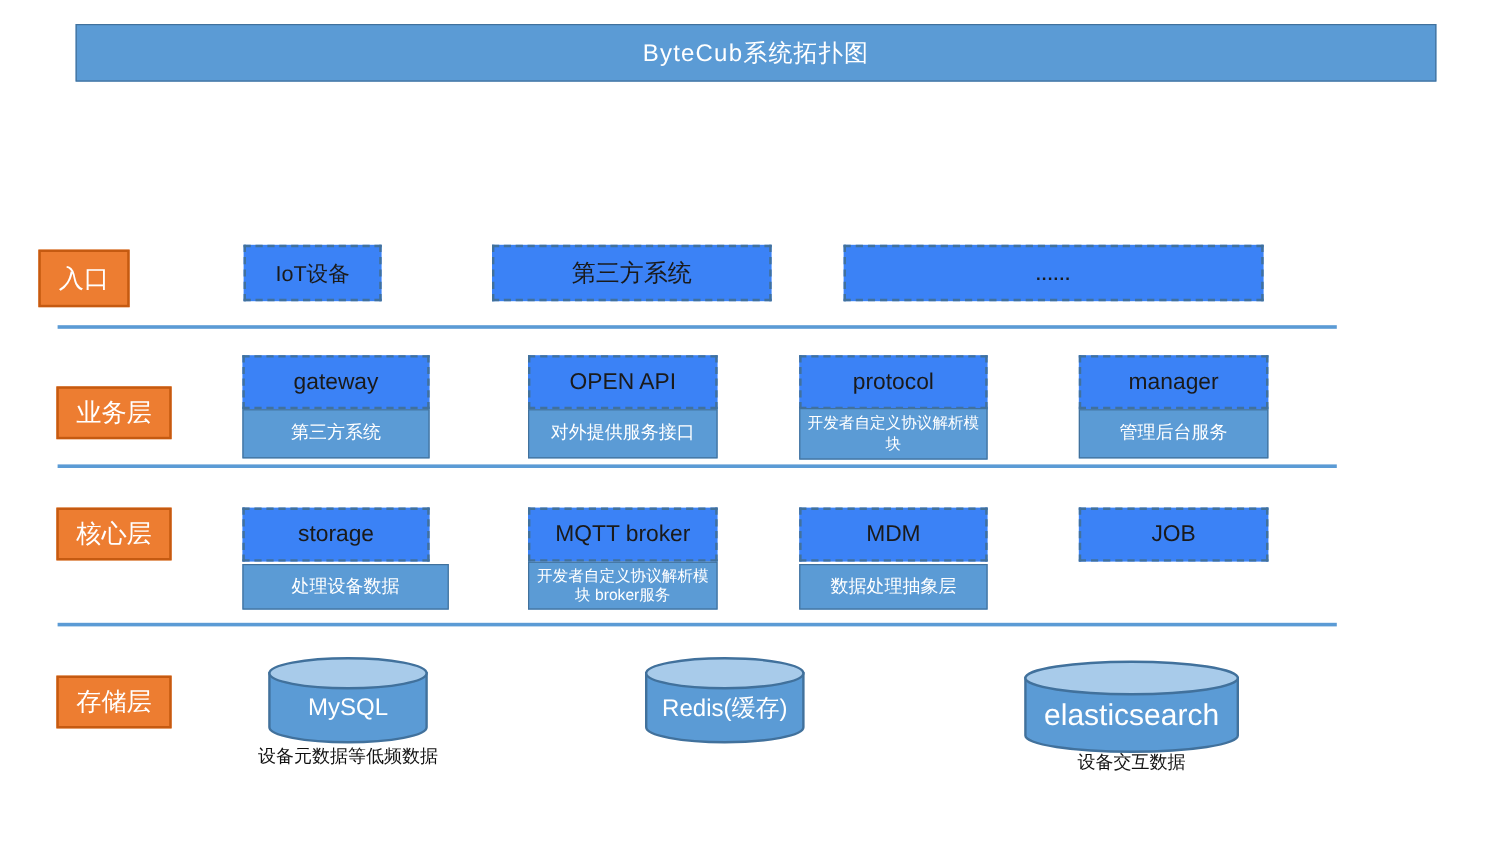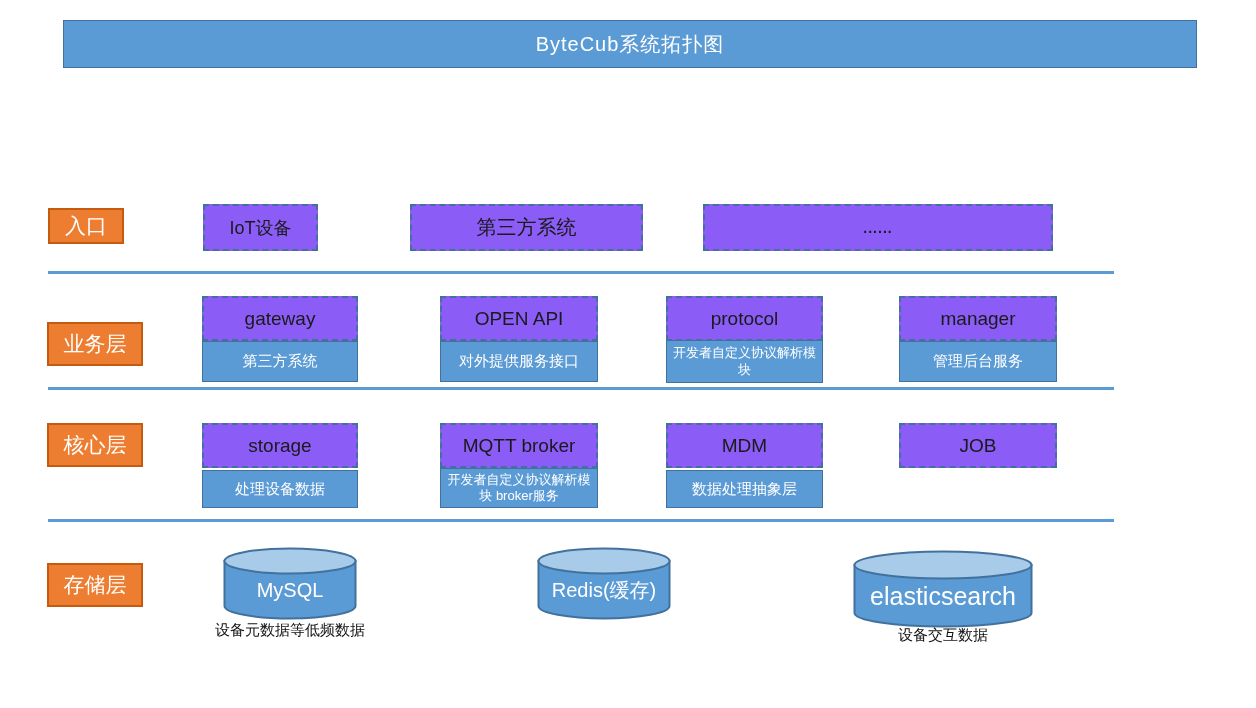--- a/index.html
+++ b/index.html
@@ -6,21 +6,21 @@
   body{font-family:"Liberation Sans","DejaVu Sans",sans-serif;}
   .canvas{position:relative;width:1256px;height:708px;background:#ffffff;overflow:hidden;}
 
   .title-bar{position:absolute;left:63px;top:20px;width:1132px;height:46px;
     background:#5b9bd5;border:1px solid #41719c;color:#ffffff;font-size:20px;
     display:flex;align-items:center;justify-content:center;letter-spacing:1px;}
 
   .tag{position:absolute;background:#ed7d31;border:2px solid #c55a11;color:#ffffff;
     display:flex;align-items:center;justify-content:center;font-size:21px;box-sizing:border-box;}
 
-  .dashed-box{position:absolute;background:#8b5cf6;border:2px dashed #41719c;color:#1a1a1a;
+  .dashed-box{position:absolute;background:#3b82f6;border:2px dashed #41719c;color:#1a1a1a;
     display:flex;align-items:center;justify-content:center;box-sizing:border-box;}
 
   .desc-box{position:absolute;background:#5b9bd5;border:1px solid #41719c;color:#ffffff;
     display:flex;align-items:center;justify-content:center;text-align:center;
     font-size:15px;line-height:1.25;box-sizing:border-box;padding:1px 4px;}
   .desc-box.small{font-size:13px;}
 
   .sep-line{position:absolute;left:48px;width:1066px;height:3px;background:#5b9bd5;}
 
   .cyl{position:absolute;}
@@ -34,21 +34,21 @@
   .entry-md{font-size:20px;}
   .entry-dots{font-size:14px;letter-spacing:1px;font-weight:bold;}
 </style>
 </head>
 <body>
 
 <div class="canvas">
 
   <div class="title-bar">ByteCub系统拓扑图</div>
 
-  <div class="tag" style="left:48px;top:208px;width:76px;height:36px;">入口</div>
+  <div class="tag" style="left:32px;top:208px;width:76px;height:48px;">入口</div>
   <div class="dashed-box entry-sm" style="left:203px;top:204px;width:115px;height:47px;">IoT设备</div>
   <div class="dashed-box entry-md" style="left:410px;top:204px;width:233px;height:47px;">第三方系统</div>
   <div class="dashed-box entry-dots" style="left:703px;top:204px;width:350px;height:47px;">......</div>
 
   <div class="sep-line" style="top:271px;"></div>
 
   <div class="tag" style="left:47px;top:322px;width:96px;height:44px;">业务层</div>
 
   <div class="dashed-box mod-name" style="left:202px;top:296px;width:156px;height:45px;">gateway</div>
   <div class="desc-box" style="left:202px;top:341px;width:156px;height:41px;">第三方系统</div>
@@ -60,21 +60,21 @@
   <div class="desc-box small" style="left:666px;top:340px;width:157px;height:43px;">开发者自定义协议解析模块</div>
 
   <div class="dashed-box mod-name" style="left:899px;top:296px;width:158px;height:45px;">manager</div>
   <div class="desc-box" style="left:899px;top:341px;width:158px;height:41px;">管理后台服务</div>
 
   <div class="sep-line" style="top:387px;"></div>
 
   <div class="tag" style="left:47px;top:423px;width:96px;height:44px;">核心层</div>
 
   <div class="dashed-box mod-name" style="left:202px;top:423px;width:156px;height:45px;">storage</div>
-  <div class="desc-box" style="left:202px;top:470px;width:156px;height:38px;">处理设备数据</div>
+  <div class="desc-box" style="left:202px;top:470px;width:172px;height:38px;">处理设备数据</div>
 
   <div class="dashed-box mod-name" style="left:440px;top:423px;width:158px;height:45px;">MQTT broker</div>
   <div class="desc-box small" style="left:440px;top:468px;width:158px;height:40px;">开发者自定义协议解析模块 broker服务</div>
 
   <div class="dashed-box mod-name" style="left:666px;top:423px;width:157px;height:45px;">MDM</div>
   <div class="desc-box" style="left:666px;top:470px;width:157px;height:38px;">数据处理抽象层</div>
 
   <div class="dashed-box mod-name" style="left:899px;top:423px;width:158px;height:45px;">JOB</div>
 
   <div class="sep-line" style="top:519px;"></div>

